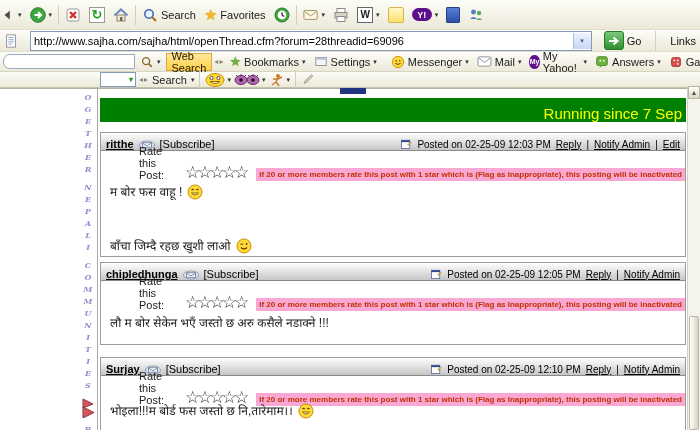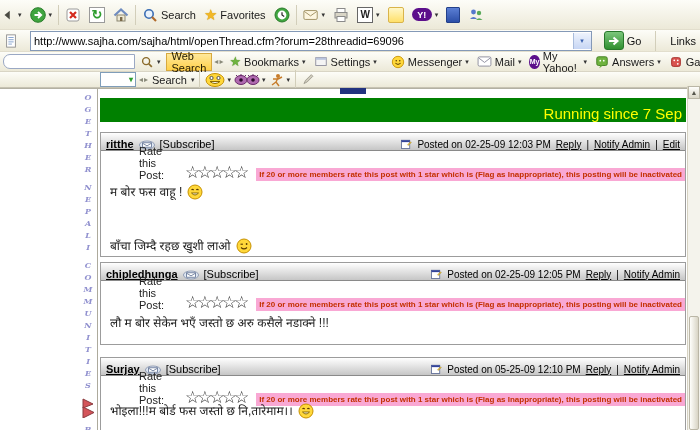--- a/index.html
+++ b/index.html
@@ -406,21 +406,21 @@
         <rect x="4" y="2.5" width="10" height="5" fill="#fff" stroke="#6a7a9a"></rect>
         <path d="M4 3 L9 6 L14 3" fill="none" stroke="#6a7a9a"></path>
       </svg>
       <span class="sub">[Subscribe]</span>
       <span class="posted-wrap">
         <svg width="12" height="12" viewBox="0 0 16 16">
           <rect x="2" y="3" width="11" height="11" fill="#fff" stroke="#4a5a8a"></rect>
           <rect x="2" y="3" width="11" height="2.5" fill="#33439a"></rect>
           <path d="M10 9 L14 5 L15 6 L11 10 Z" fill="#e8c23a" stroke="#8a6a00" stroke-width="0.5"></path>
         </svg>
-        <span>Posted on 05-25-09 12:10 PM</span>
+        <span>Posted on 02-25-09 12:10 PM</span>
         <span class="alink">Reply</span>
         <span class="lsep">|</span>
         <span class="alink">Notify Admin</span>
       </span>
     </div>
     <div class="rate">
       <span class="rate-label">Rate this Post:</span>
       <span class="stars">☆☆☆☆☆</span>
       <span class="warn">If 20 or more members rate this post with 1 star which is (Flag as Inappropriate), this posting will be inactivated</span>
     </div>

